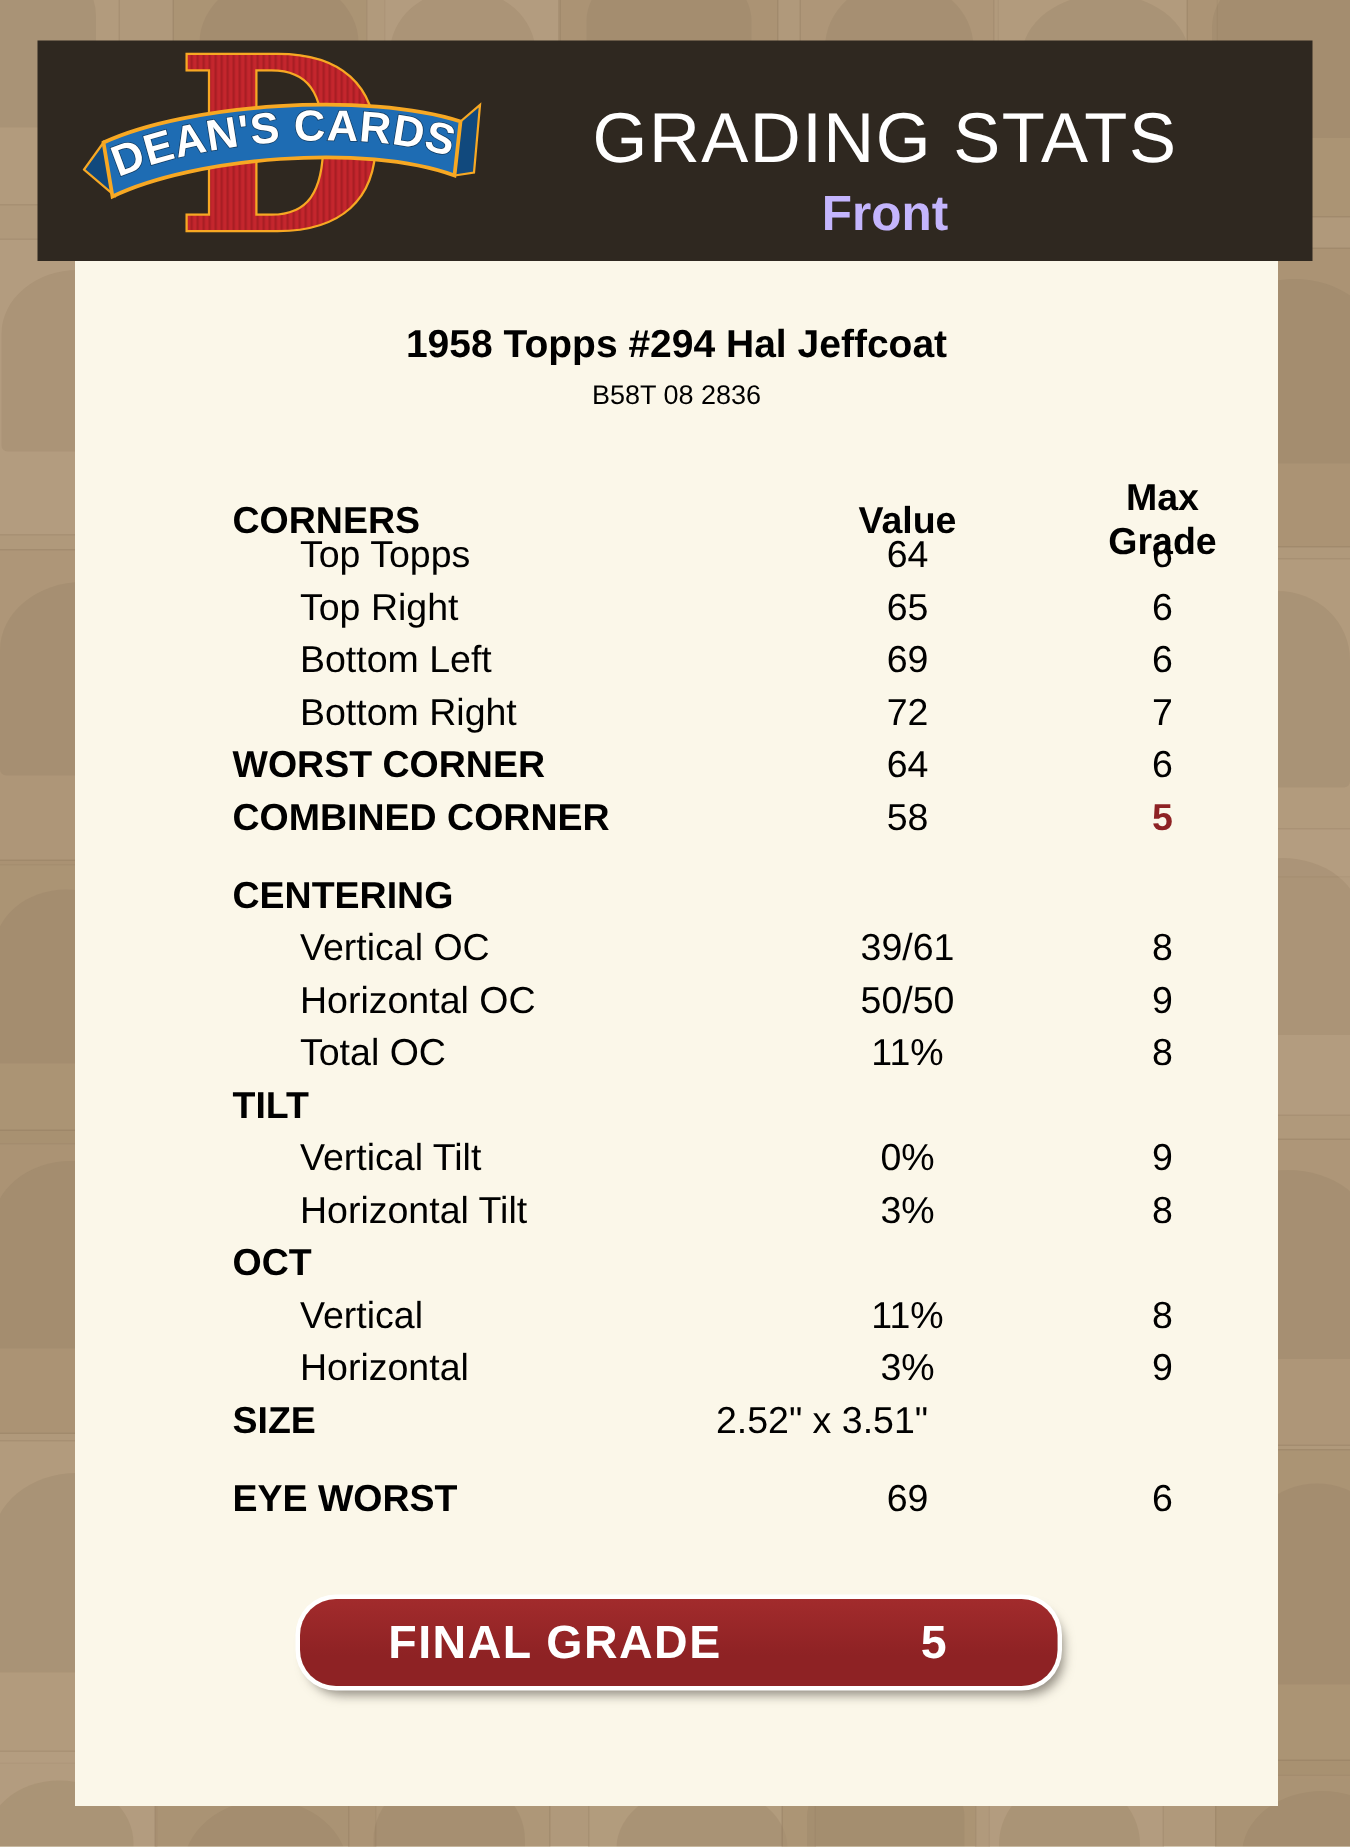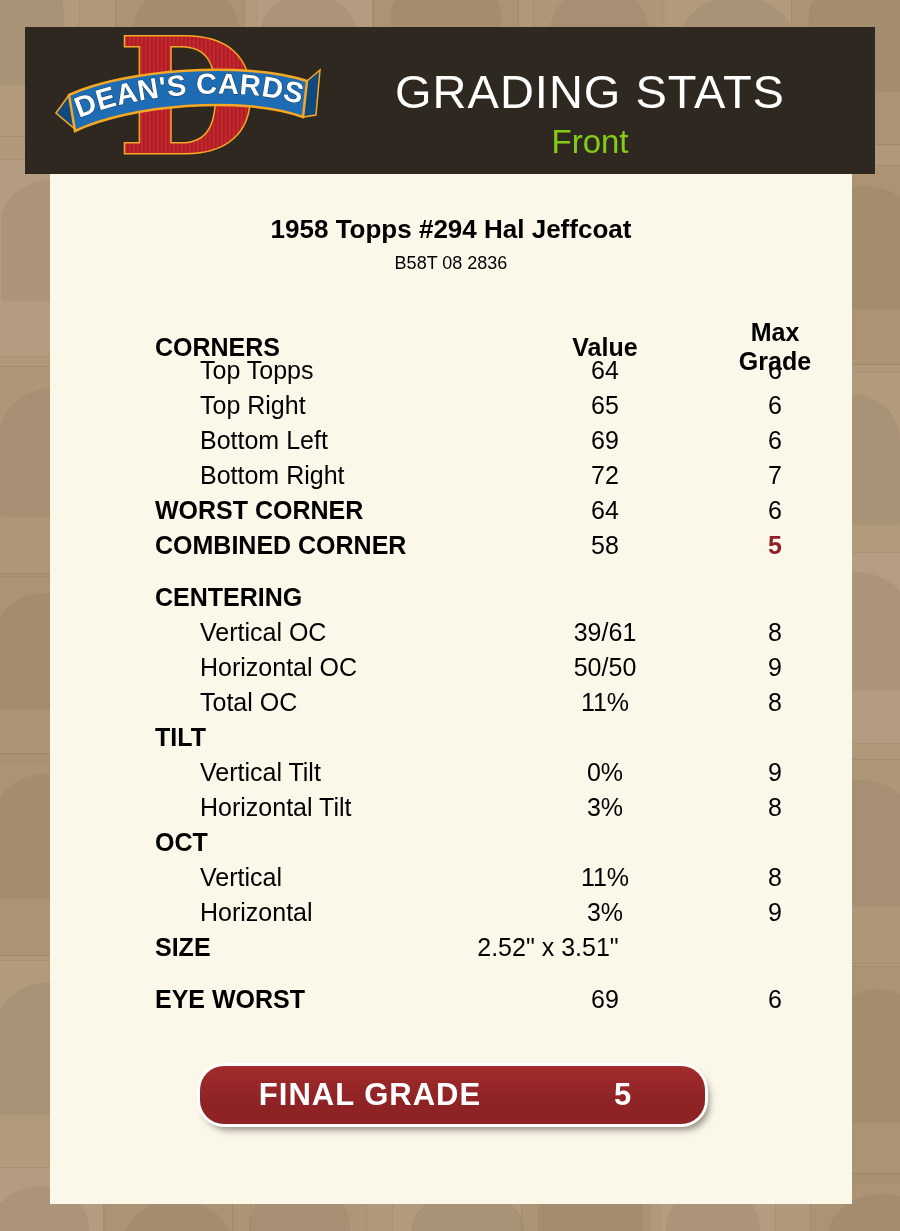--- a/index.html
+++ b/index.html
@@ -33,21 +33,21 @@
   }
   .logo-wrap { position:absolute; left:30px; top:-4px; width:270px; height:150px; }
   .title-block {
     position:absolute; left:300px; right:20px; top:0; height:100%;
     display:flex; flex-direction:column; align-items:center; justify-content:center;margin-top:13px;
   }
   .page-title {
     color:#fff; font-size:47px; font-weight:400; letter-spacing:1px; line-height:1.1;
   }
   .page-subtitle {
-    color:#84cc16; font-size:33px; font-weight:400; margin-top:6px;
+    color:#c4b5fd; font-size:33px; font-weight:700; margin-top:6px;
   }
 
   
   .panel {
     position:absolute; left:50px; top:174px; width:802px; height:1030px;
     background: var(--panel-cream, #FBF7E9);
     padding-top:38px;
   }
   .card-title   { text-align:center; font-size:26px; font-weight:bold; line-height:34px; }
   .card-code    { text-align:center; font-size:18px; line-height:34px; }

